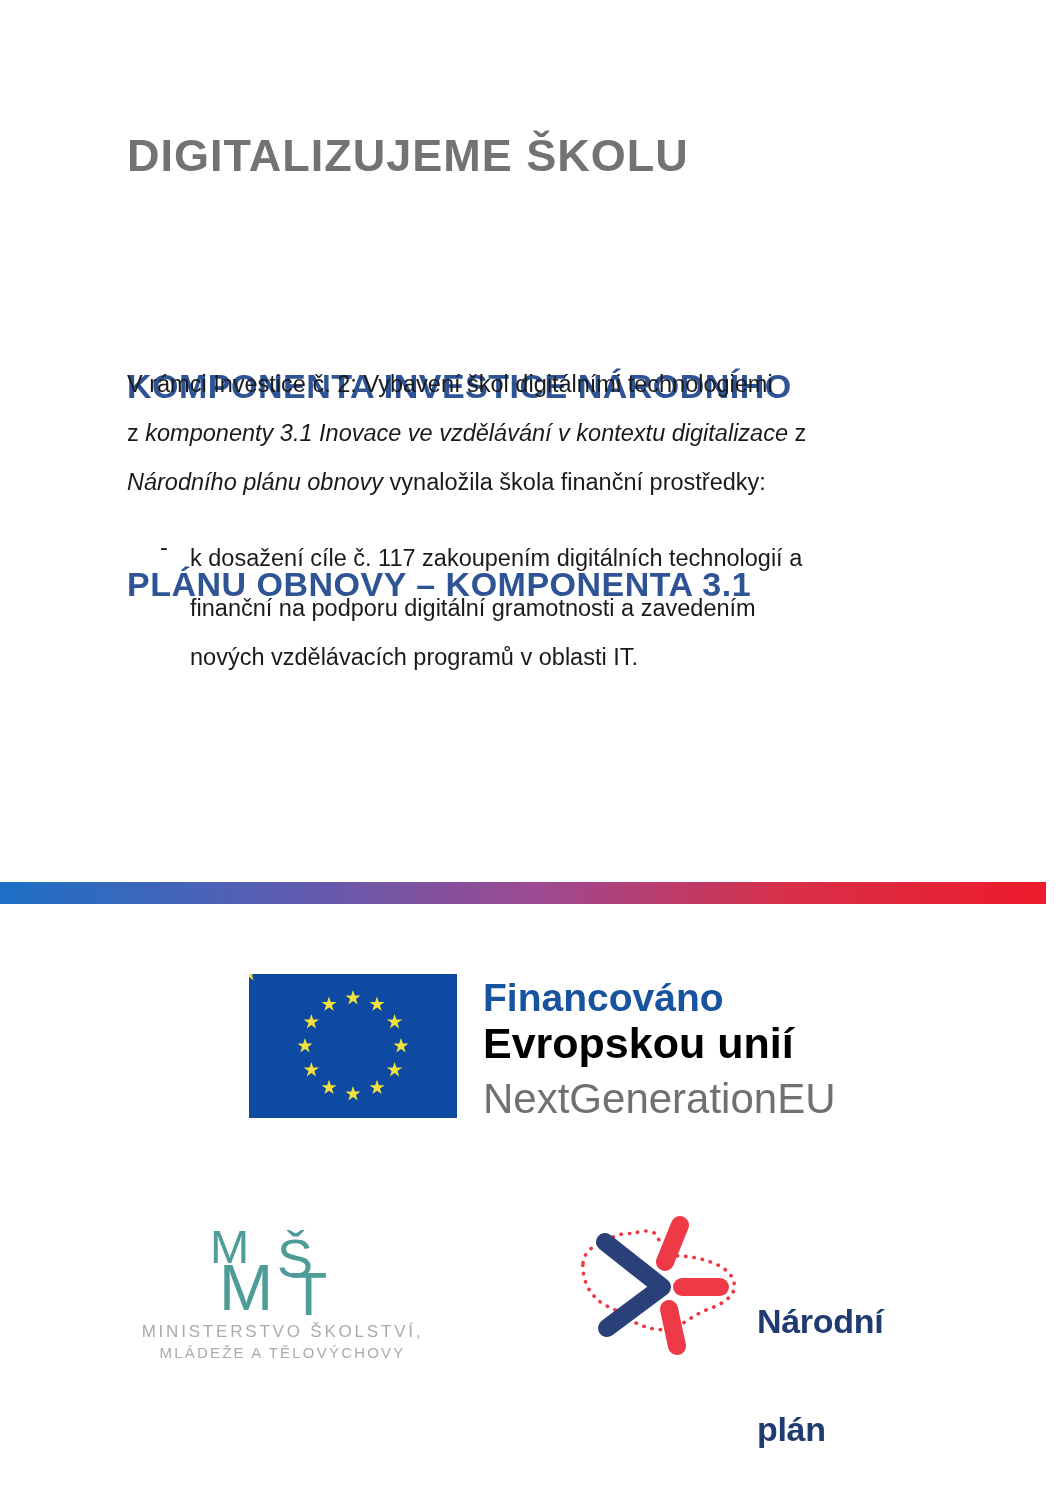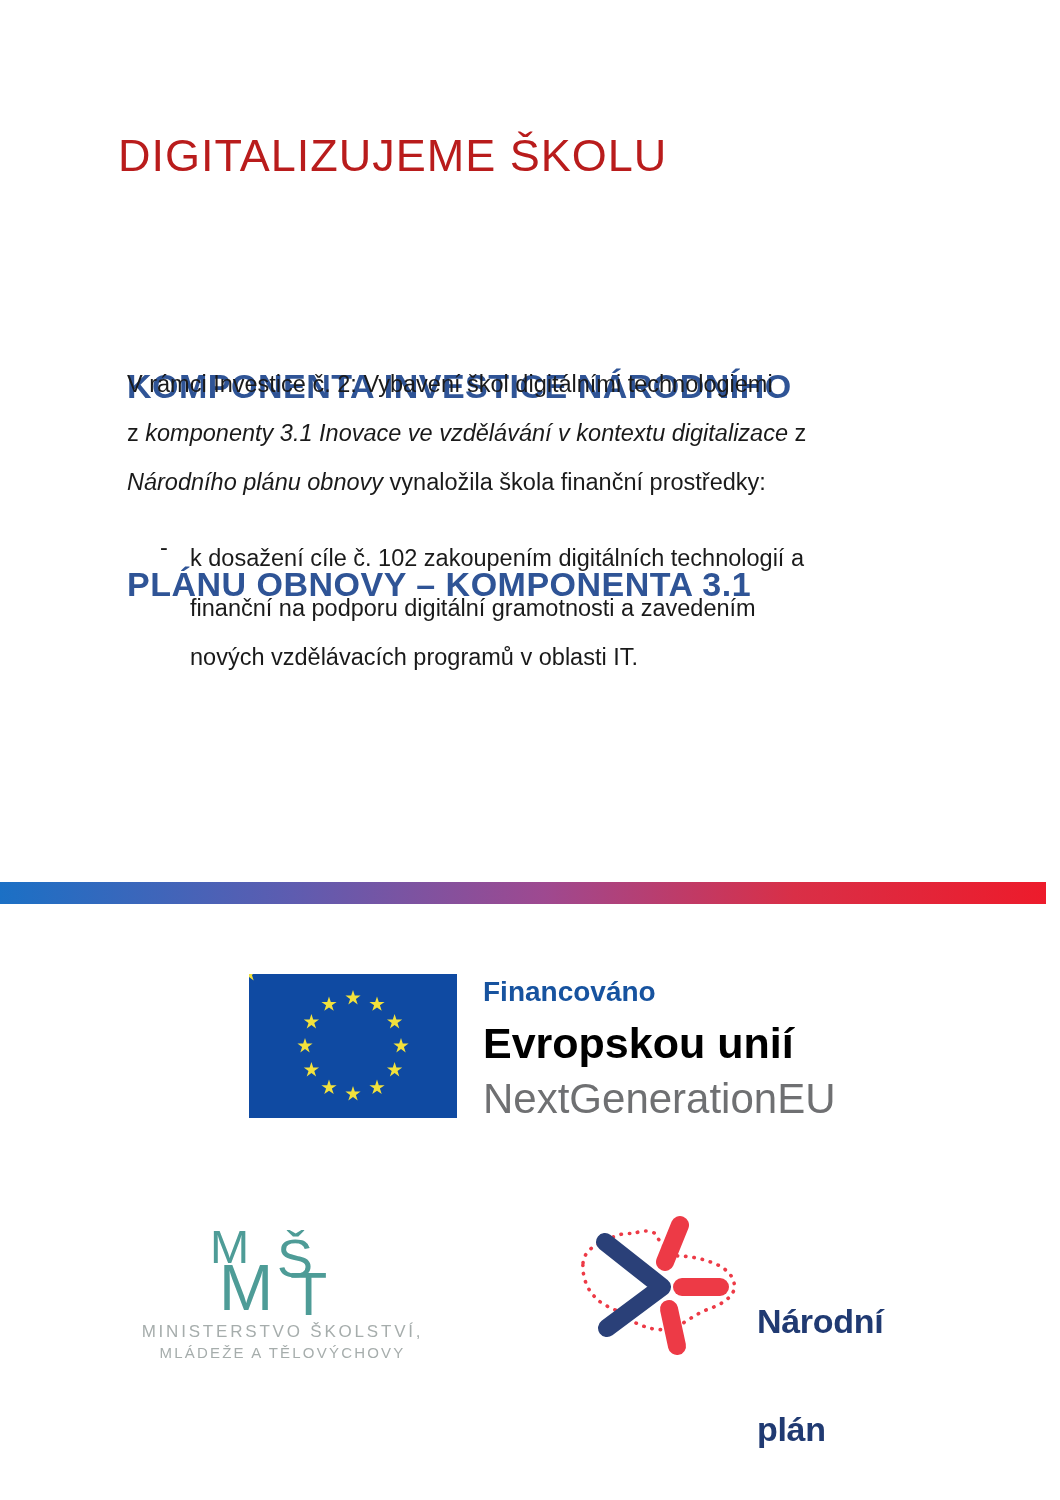--- a/index.html
+++ b/index.html
@@ -6,22 +6,22 @@
   .page{
     position:relative;width:1060px;height:1500px;margin:0 auto;
     background:#ffffff;overflow:hidden;
     font-family:"Liberation Sans",sans-serif;
     -webkit-font-smoothing:antialiased;
   }
   .abs{position:absolute;}
 
   
   .title{
-    left:118px;top:130px;
-    font-size:45px;font-weight:normal;color:#b91c1c;letter-spacing:1px;
+    left:127px;top:130px;
+    font-size:45px;font-weight:bold;color:#737373;letter-spacing:1px;
     white-space:pre;
   }
   .subtitle{
     left:127px;top:221px;
     font-size:34px;font-weight:bold;color:#2F5496;letter-spacing:.5px;
     line-height:66px;white-space:pre;
   }
 
   
   .para{left:127px;top:371px;font-size:23.5px;color:#1a1a1a;}
@@ -38,21 +38,21 @@
   .bullet .bline{white-space:pre;line-height:49.5px;}
 
   
   .bar{
     left:0;top:882px;width:1046px;height:22px;
     background:linear-gradient(90deg,#1B70C5 0%,#5E5CB0 28%,#9E4990 52%,#D92F47 76%,#ED1B2B 100%);
   }
 
   
   .eu-flag{left:249px;top:974px;width:208px;height:144px;}
-  .fin1{left:483px;top:976px;font-size:28px;font-weight:bold;color:#17539F;white-space:pre;}
+  .fin1{left:483px;top:976px;font-size:39px;font-weight:bold;color:#17539F;white-space:pre;}
   .fin2{left:483px;top:1019px;font-size:43px;font-weight:bold;color:#000000;white-space:pre;}
   .ngeu{left:483px;top:1075px;font-size:42px;color:#6F7072;white-space:pre;text-align:center;}
 
   
   .msmt-svg{left:140px;top:1210px;width:300px;height:115px;}
   .msmt-svg text{fill:#4E9C97;font-family:"Liberation Sans",sans-serif;}
   .min1{left:110px;top:1322px;width:345px;text-align:center;
         font-size:17px;letter-spacing:2.8px;color:#A6ADAC;white-space:pre;}
   .min2{left:110px;top:1344px;width:345px;text-align:center;
         font-size:15px;letter-spacing:2.2px;color:#A6ADAC;white-space:pre;}
@@ -75,21 +75,21 @@
 
   <div class="abs para">
     <div class="pline l1"><span class="b">V rámci Investice č. 2: Vybavení škol digitálními technologiemi</span></div>
     <div class="pline l2"><span>z </span><span class="i">komponenty 3.1 Inovace ve vzdělávání v kontextu digitalizace</span><span> z</span></div>
     <div class="pline l3"><span class="i">Národního plánu obnovy</span><span> vynaložila škola finanční prostředky:</span></div>
   </div>
 
   <div class="abs bullet">
     <span class="dash">-</span>
     <div class="btext">
-      <div class="bline">k dosažení cíle č. 102 zakoupením digitálních technologií a</div>
+      <div class="bline">k dosažení cíle č. 117 zakoupením digitálních technologií a</div>
       <div class="bline">finanční na podporu digitální gramotnosti a zavedením</div>
       <div class="bline">nových vzdělávacích programů v oblasti IT.</div>
     </div>
   </div>
 
   <div class="abs bar"></div>
 
   <svg class="abs eu-flag" viewBox="0 0 208 144" xmlns="http://www.w3.org/2000/svg">
     <rect x="0" y="0" width="208" height="144" fill="#0F4AA2"></rect>
     <g fill="#F2E13C">

